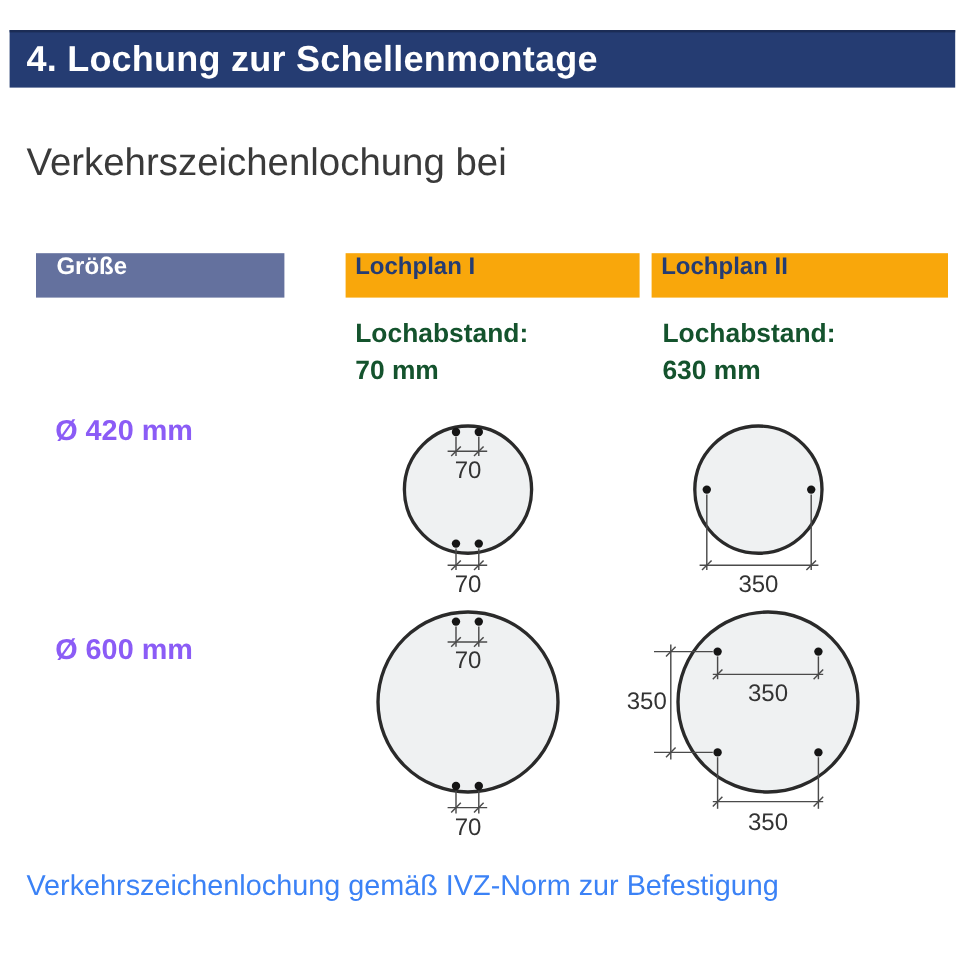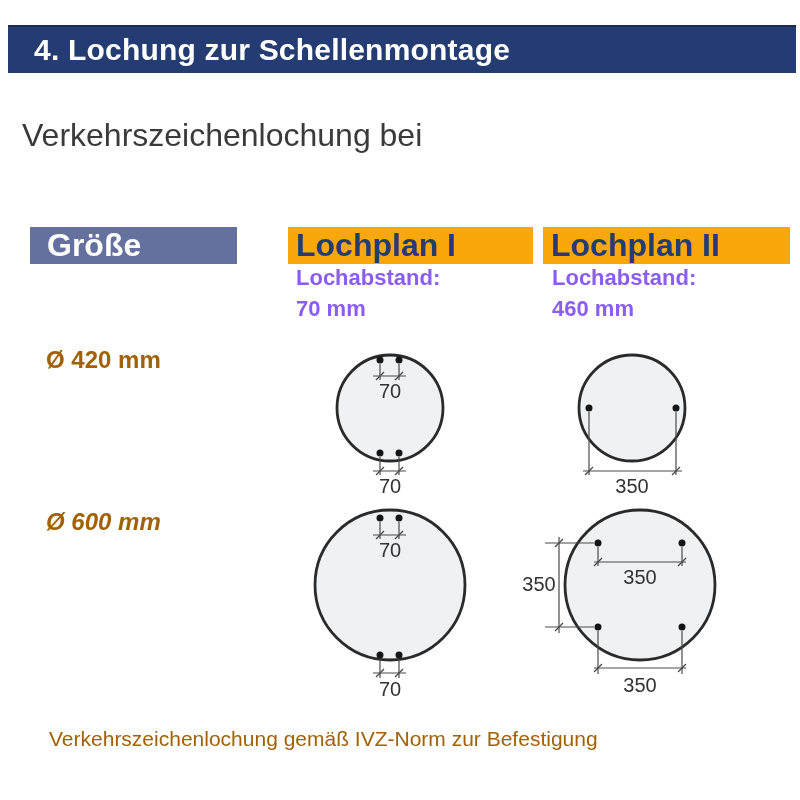--- a/index.html
+++ b/index.html
@@ -11,63 +11,63 @@
     overflow:hidden;
   }
   .abs { position:absolute; }
 
   
   .header-bar {
     left:8px; top:25px; width:788px; height:48px;
     background:#253C72;
     border-top:2px solid #1B2C55;
     display:flex; align-items:center;
-    padding-left:26px;
+    padding-left:14px;
   }
   .header-bar h1 {
     color:#ffffff; font-size:30px; font-weight:bold; letter-spacing:0.2px;
   }
 
   
   .intro {
     left:22px; top:118px;
     font-size:32px; line-height:34px; color:#3a3a3a;
   }
 
   
   .col-bar {
-    top:227px; height:37px;
+    top:211px; height:37px;
     display:flex; align-items:flex-start;
-    font-size:32px; font-weight:bold;
+    font-size:20px; font-weight:bold;
   }
   .size-bar   { left:30px;  width:207px; background:#64719E; color:#ffffff; padding-left:17px; }
   .plan-bar   { background:#F9A70B; color:#253C72; padding-left:8px; }
   .plan1-bar  { left:288px; width:245px; }
   .plan2-bar  { left:543px; width:247px; }
 
   
   .sub-label {
     top:262px;
-    font-size:22px; font-weight:bold; color:#8b5cf6; line-height:31px;
+    font-size:22px; font-weight:bold; color:#14532d; line-height:31px;
   }
   .sub1 { left:296px; }
   .sub2 { left:552px; }
 
   
   .row-label {
     left:46px;
-    font-size:24px; font-weight:bold; color:#a16207;
+    font-size:24px; font-weight:bold; color:#8b5cf6;
   }
   .row1 { top:346px; }
-  .row2 { top:508px;font-style:italic; }
+  .row2 { top:528px; }
 
   
   .footer {
     left:22px; top:726px;
-    font-size:21px; line-height:26px; color:#a16207;margin-left:27px;
+    font-size:24px; line-height:26px; color:#3b82f6;
   }
 
   
   svg { display:block; }
   .sign     { fill:#EFF1F2; stroke:#2A2A2A; stroke-width:2.8px; }
   .hole     { fill:#151515; stroke:none; }
   .dim      { stroke:#4A4A4A; stroke-width:1.2px; fill:none; }
   .dimtext  { font-family:"Liberation Sans", sans-serif; font-size:20px; fill:#333333; }
 </style>
 </head>
@@ -90,21 +90,21 @@
 <div class="abs col-bar plan-bar plan2-bar">
   <span>Lochplan II</span>
 </div>
 
 <div class="abs sub-label sub1">
   <div>Lochabstand:</div>
   <div>70 mm</div>
 </div>
 <div class="abs sub-label sub2">
   <div>Lochabstand:</div>
-  <div>460 mm</div>
+  <div>630 mm</div>
 </div>
 
 <div class="abs row-label row1">Ø 420 mm</div>
 <div class="abs row-label row2">Ø 600 mm</div>
 
 <svg class="abs" style="left:280px; top:330px;" width="220" height="170" viewBox="0 0 220 170">
   <circle class="sign" cx="110" cy="78" r="53"></circle>
   <circle class="hole" cx="100" cy="30" r="3.5"></circle>
   <circle class="hole" cx="119" cy="30" r="3.5"></circle>
   <g class="dim">

